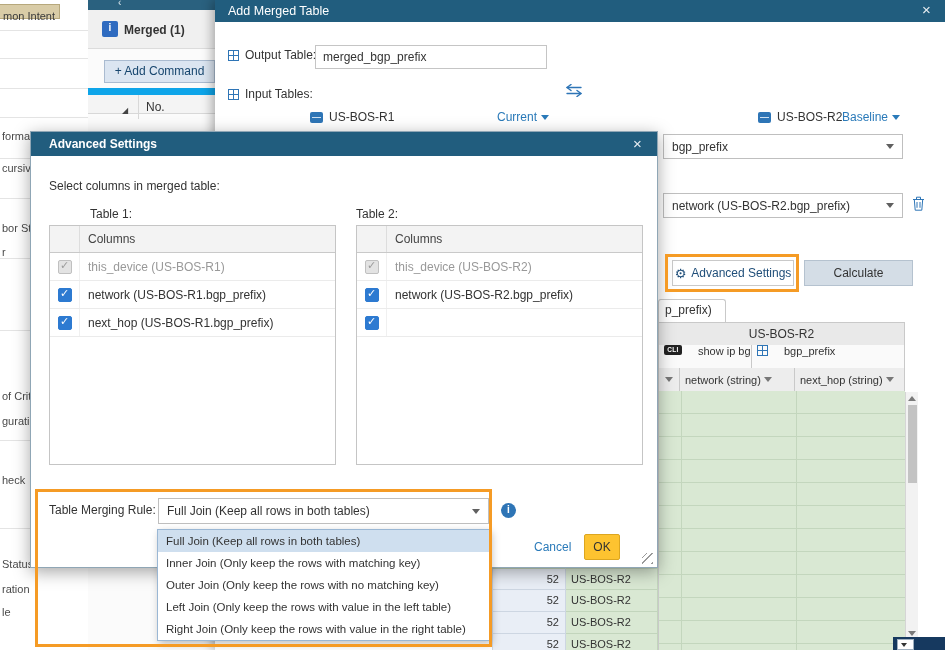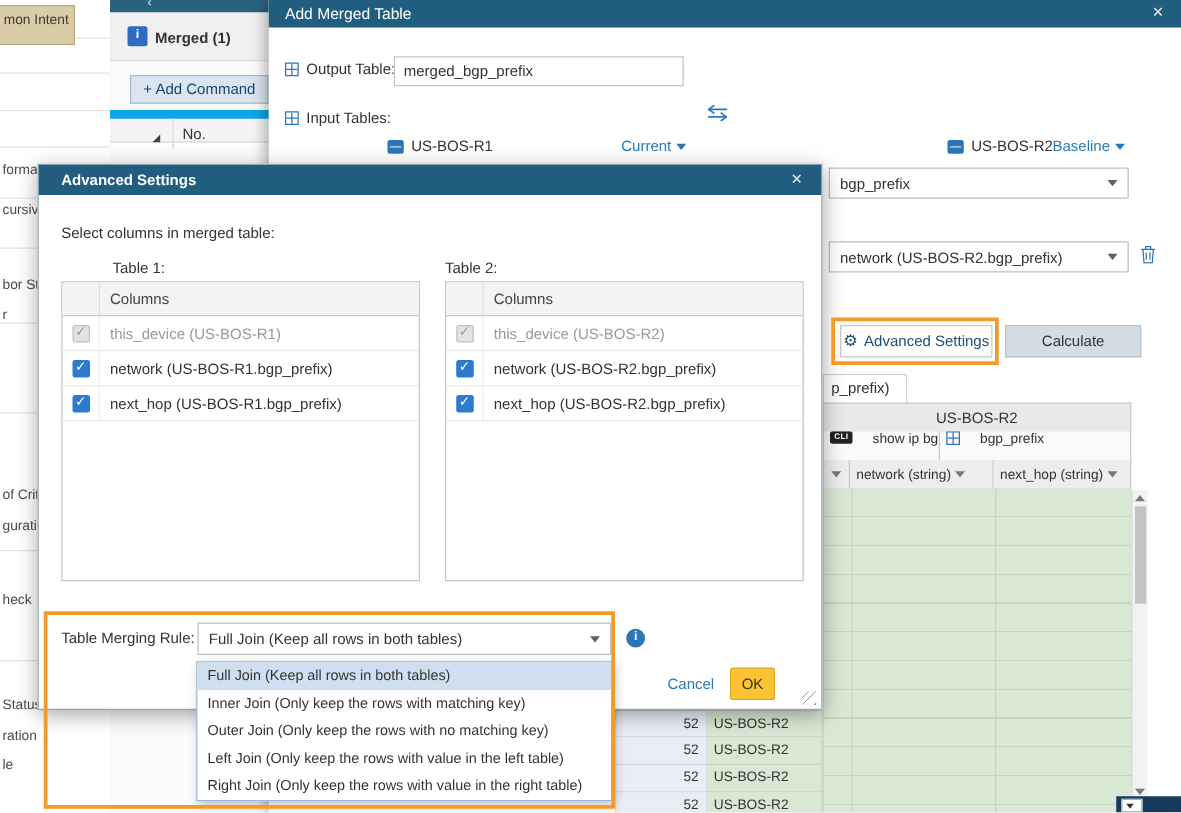--- a/index.html
+++ b/index.html
@@ -4,21 +4,21 @@
 <style>
   html,body{margin:0;padding:0;}
   .stage{position:relative;width:945px;height:650px;overflow:hidden;background:#e9e9e9;
          font-family:"Liberation Sans","DejaVu Sans",sans-serif;font-size:12px;color:#333;}
   .abs{position:absolute;}
   .txt{white-space:nowrap;}
   .row{display:flex;align-items:center;gap:6px;white-space:nowrap;}
 
   
   .sidebar{position:absolute;left:0;top:0;width:88px;height:650px;background:#ffffff;border-right:1px solid #c9c9c9;z-index:1;}
-  .beige-tab{position:absolute;left:0;top:4px;width:60px;height:32px;background:#d9cca7;border:1px solid #b7a87c;border-left:none;box-sizing:border-box;}
+  .beige-tab{position:absolute;left:0;top:4px;width:60px;height:15px;background:#d9cca7;border:1px solid #b7a87c;border-left:none;box-sizing:border-box;}
   .beige-tab span{position:absolute;left:3px;top:5px;font-size:11px;color:#3a3a3a;white-space:nowrap;}
   .sb-frag{position:absolute;left:2px;font-size:11px;color:#4a4a4a;white-space:nowrap;}
   .sb-div{position:absolute;left:0;width:88px;height:1px;background:#e4e4e4;}
 
   
   .merged-panel{position:absolute;left:88px;top:0;width:127px;height:650px;background:#fbfbfb;z-index:1;}
   .mp-topbar{position:absolute;left:0;top:0;width:127px;height:10px;background:#2a617f;}
   .mp-chev{position:absolute;left:30px;top:-3px;color:#dfe9f0;font-size:10px;}
   .mp-header{position:absolute;left:0;top:10px;width:127px;height:38px;background:#f0f0f0;border-bottom:1px solid #dcdcdc;}
   .mp-icon{position:absolute;left:14px;top:11px;width:16px;height:16px;background:#2f6bc0;border-radius:2px;}
@@ -332,21 +332,20 @@
       <div class="cbrow">
         <div class="c1">
             <span class="cb checked"></span>
           </div>
         <div class="c2">network (US-BOS-R2.bgp_prefix)</div>
       </div>
       <div class="cbrow">
         <div class="c1">
             <span class="cb checked"></span>
           </div>
-        <div class="c2">next_hop (US-BOS-R2.bgp_prefix)</div>
       </div>
     </div>
 
     <div class="abs txt" style="left:18px;top:371px;">Table Merging Rule:</div>
     <div class="ddl" style="left:127px;top:366px;width:331px;height:26px;">
       <span class="txt">Full Join (Keep all rows in both tables)</span>
       <span class="car"></span>
     </div>
     <span class="info-i" style="left:470px;top:371px;"></span>
 

